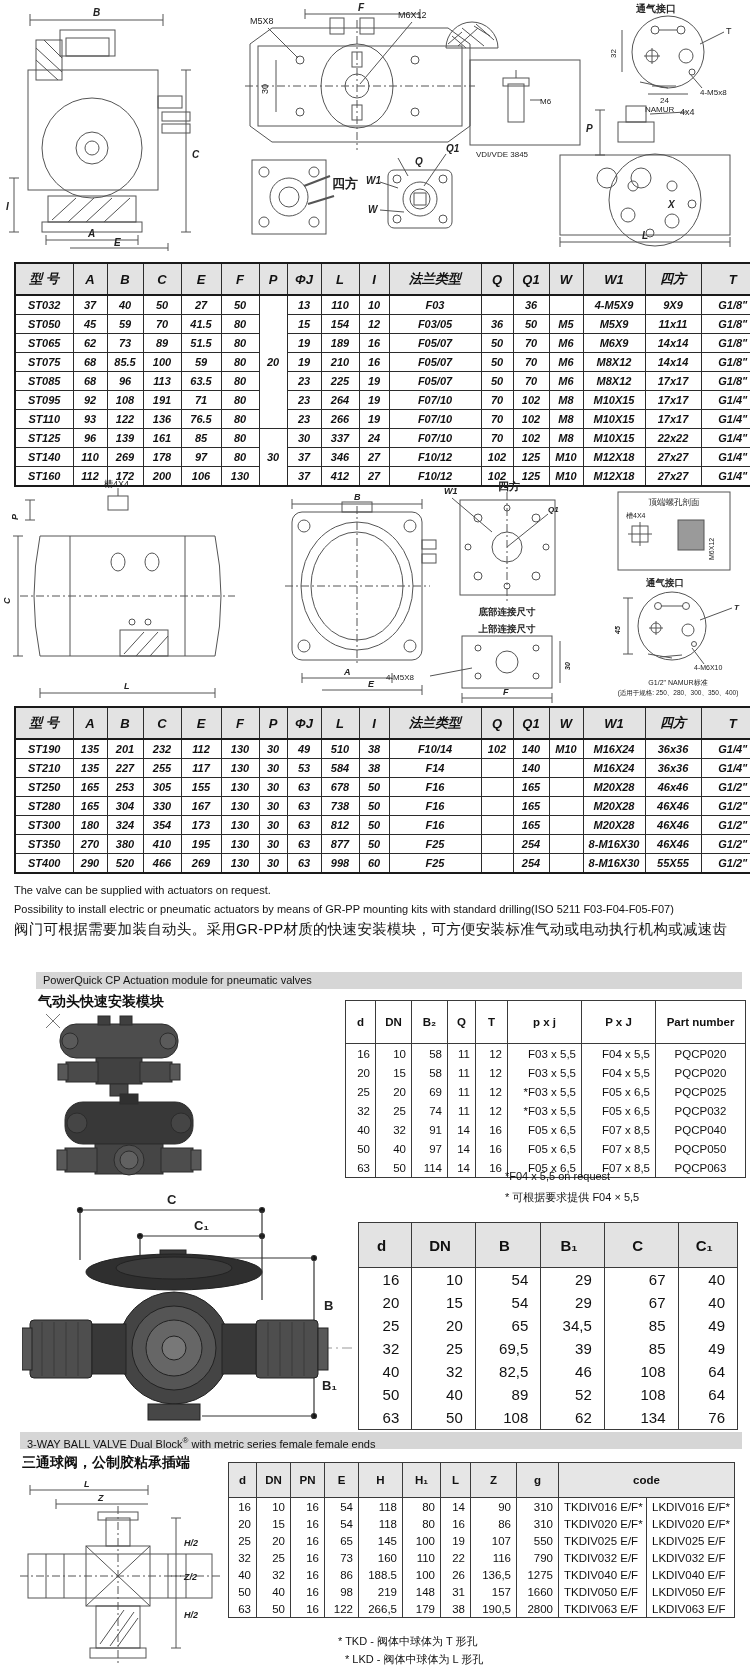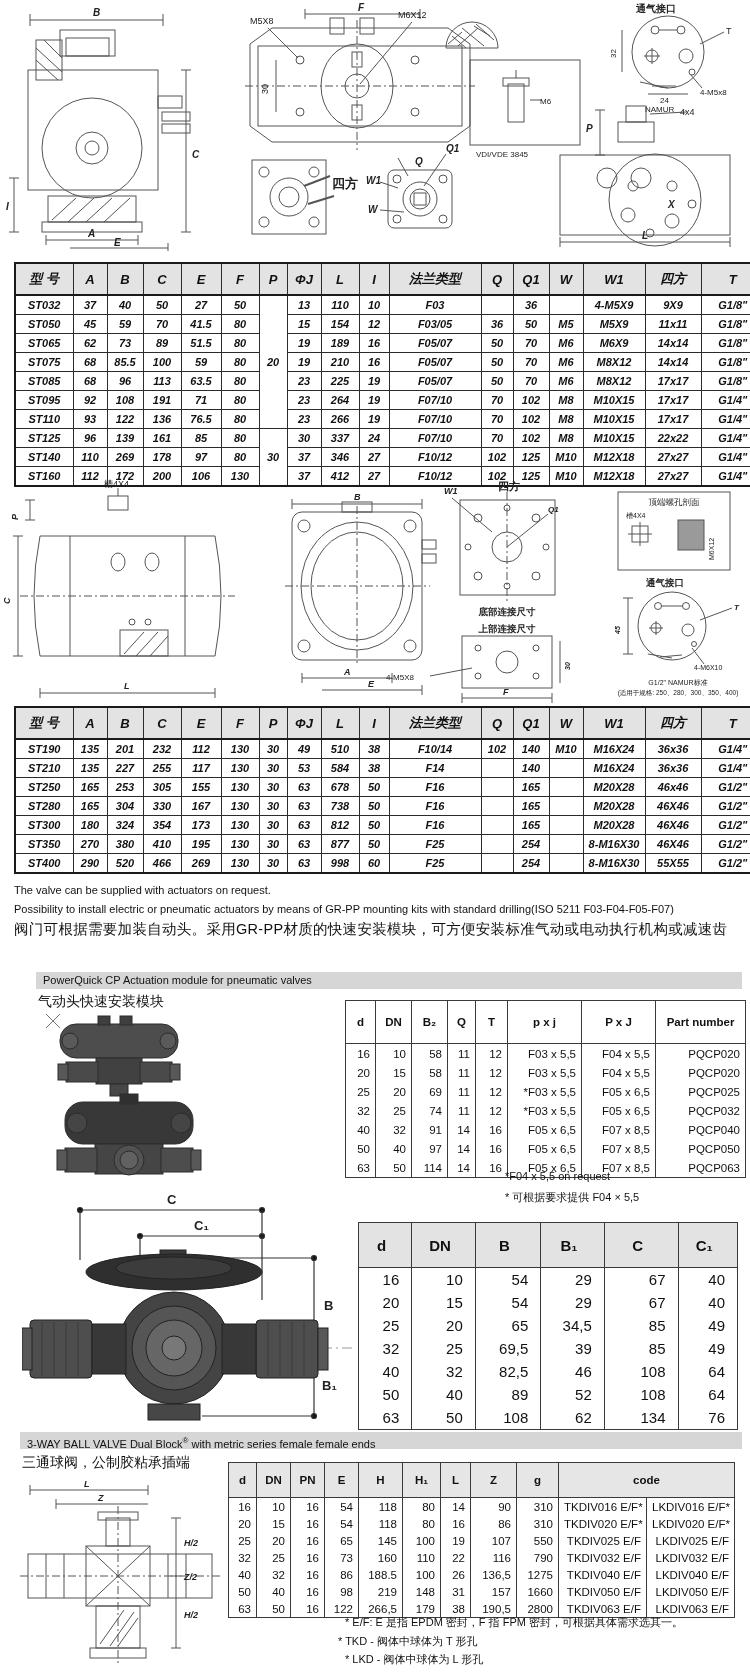--- a/index.html
+++ b/index.html
@@ -16,31 +16,31 @@
 
   
   .list{border-collapse:collapse;table-layout:fixed}
   .list th,.list td{border-left:1px solid #3a3a3a;border-right:1px solid #3a3a3a;
         white-space:nowrap;overflow:hidden;padding:1px 5px;text-align:right}
   .list thead th{font-weight:bold;border-bottom:1px solid #3a3a3a;border-top:1px solid #3a3a3a;text-align:center;vertical-align:middle}
   .list tbody tr:last-child td{border-bottom:1px solid #3a3a3a}
 
   .pq th{height:40px;font-size:11.5px}
   .pq td{font-size:11.5px;height:17px}
-  .pq td:nth-child(8){}
+  .pq td:nth-child(8){text-align:center}
 
   .dm th{height:42px;font-size:15px;background:#e3e3e3;text-align:right;padding-right:12px}
   .dm td{font-size:15px;height:21px;padding-right:12px}
 
   .tw th{height:32px;font-size:11.5px;background:#e6e6e6}
   .tw td{font-size:11.5px;height:15px}
-  .tw td:nth-child(10),.tw td:nth-child(11){text-align:right}
+  .tw td:nth-child(10),.tw td:nth-child(11){text-align:left}
 
   .bar{background:#d6d6d6;font-size:11px;line-height:17px;height:17px;padding-left:7px}
-  .cnsub{font-size:14px;font-weight:normal}
+  .cnsub{font-size:14px;font-weight:bold}
   .en{font-size:11px}
   .cn{font-size:14.5px;letter-spacing:.3px}
   .fn{font-size:11px}
 </style>
 </head>
 <body>
 
 <div id="page">
 
   <svg class="abs" style="left:0;top:0" width="750" height="252" viewBox="0 0 750 252">
@@ -1171,17 +1171,16 @@
           <td>179</td>
           <td>38</td>
           <td>190,5</td>
           <td>2800</td>
           <td>TKDIV063 E/F</td>
           <td>LKDIV063 E/F</td>
         </tr>
       </tbody>
   </table>
 
-  <div class="abs fn" style="left:345px;top:1615px">* E/F: E 是指 EPDM 密封，F 指 FPM 密封，可根据具体需求选其一。</div>
   <div class="abs fn" style="left:338px;top:1634px">* TKD - 阀体中球体为 T 形孔</div>
   <div class="abs fn" style="left:345px;top:1652px">* LKD - 阀体中球体为 L 形孔</div>
 
 </div>
 
 </body></html>

